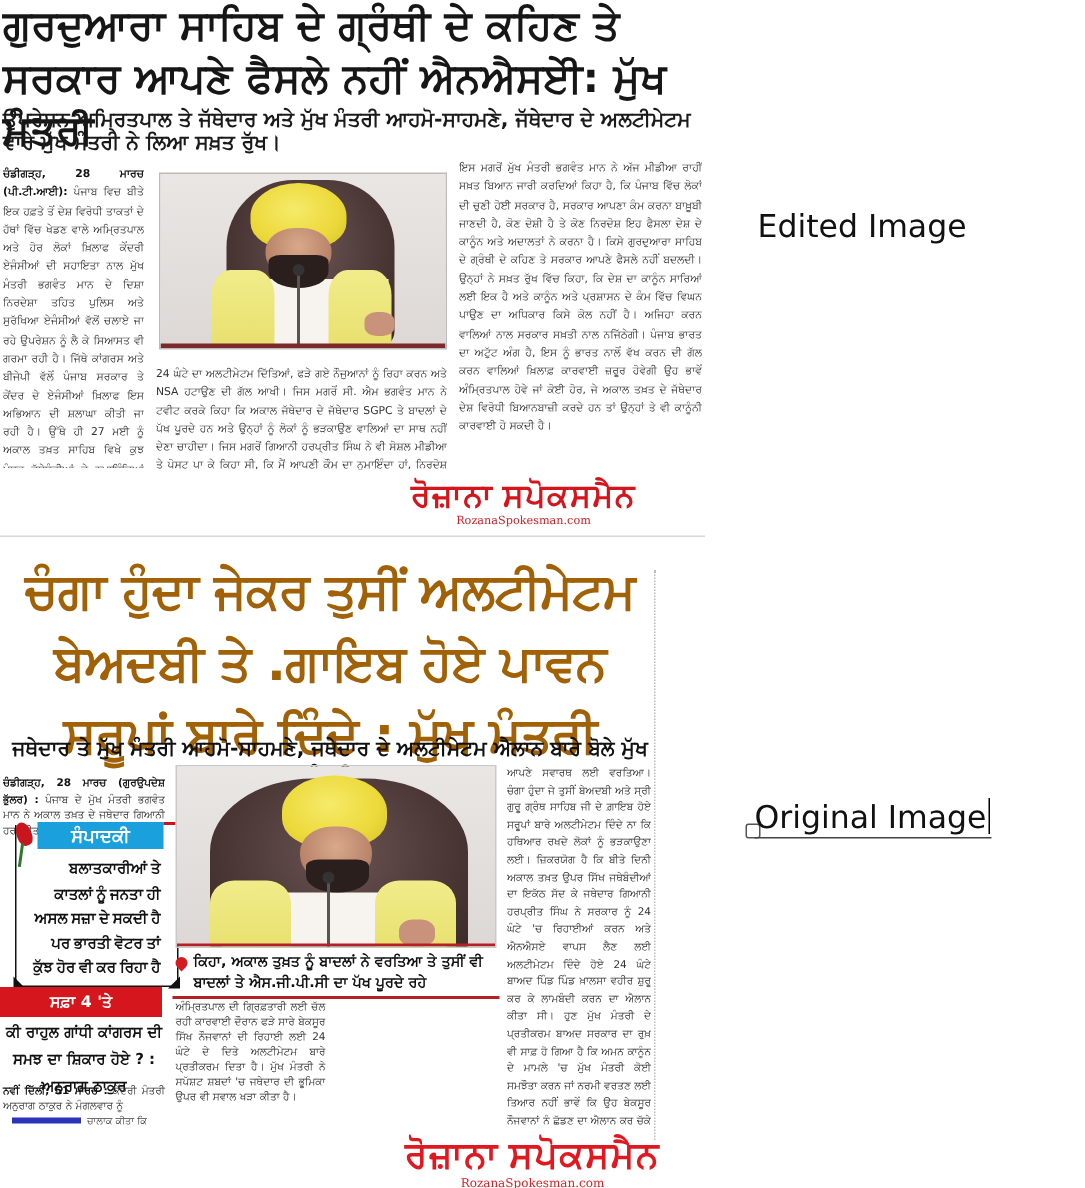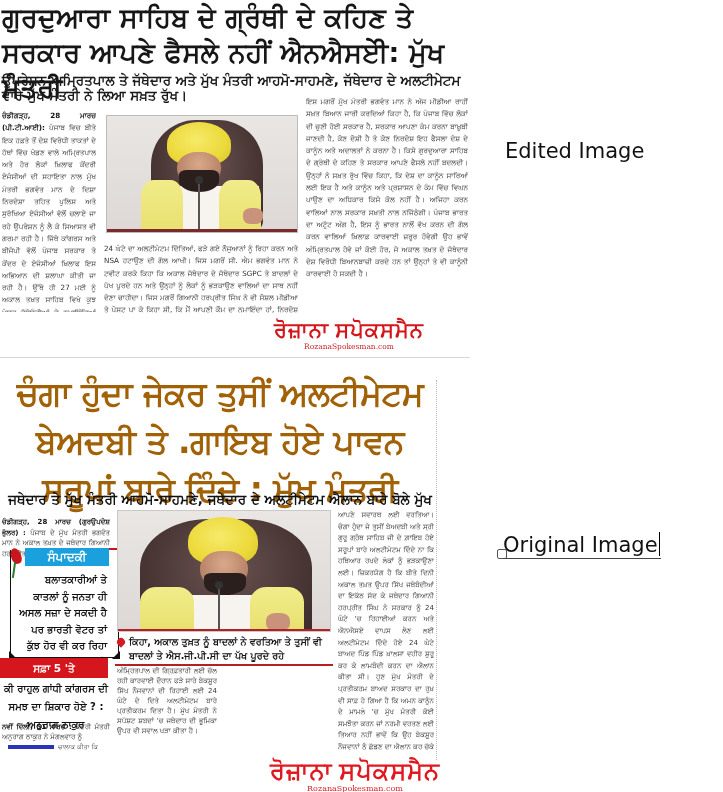--- a/index.html
+++ b/index.html
@@ -11,21 +11,21 @@
   
   #edited { left: 0; top: 0; width: 470px; height: 358px; }
   .e-headline { position: absolute; left: 2px; top: 0; width: 468px; font-family: "DejaVu Sans", sans-serif; font-weight: bold; font-size: 27px; line-height: 35px; color: #161616; letter-spacing: 0.2px; }
   .e-subhead { position: absolute; left: 2px; top: 73px; width: 468px; font-family: "DejaVu Sans", sans-serif; font-weight: bold; font-size: 13.5px; line-height: 15px; color: #1a1a1a; }
 
   .col { position: absolute; font-family: "DejaVu Sans", sans-serif; font-size: 7.2px; line-height: 12.3px; color: #333; text-align: justify; overflow: hidden; }
   .col .dateline { font-weight: bold; color: #111; }
 
   .e-col1 { left: 2px; top: 110px; width: 94px; height: 202px; }
   .e-col2 { left: 104px; top: 243px; width: 194px; height: 70px; }
-  .e-col3 { left: 306px; top: 96px; width: 162px; height: 202px; }
+  .e-col3 { left: 306px; top: 106px; width: 162px; height: 202px; }
 
   .photo { position: absolute; overflow: hidden; border: 1px solid #bbb; }
   .photo .bg { position: absolute; inset: 0; background: linear-gradient(180deg, #e9e6e4 0%, #ddd8d5 100%); }
   .photo .chair { position: absolute; background: radial-gradient(ellipse at 50% 40%, #6a5452 0%, #4a3736 60%, #3a2a29 100%); border-radius: 40% 40% 10% 10%; }
   .photo .turban { position: absolute; background: radial-gradient(ellipse at 45% 40%, #f6ea6a 0%, #ecd93a 60%, #d4c12a 100%); border-radius: 50% 50% 40% 40%; }
   .photo .face { position: absolute; background: radial-gradient(ellipse at 50% 35%, #d9a88a 0%, #b9846a 70%, #8a5a46 100%); border-radius: 45% 45% 50% 50%; }
   .photo .beard { position: absolute; background: #2a1f1c; border-radius: 20% 20% 50% 50%; }
   .photo .vest { position: absolute; background: linear-gradient(180deg, #f1ec8a 0%, #e7df6c 100%); border-radius: 30% 30% 0 0; }
   .photo .shirt { position: absolute; background: #f7f4f0; }
   .photo .mic { position: absolute; background: #555; width: 2px; }
@@ -56,21 +56,21 @@
   .o-col-b1 { left: 117px; top: 304px; width: 100px; height: 80px; font-size: 7px; line-height: 10px; }
   .o-col-b2 { left: 222px; top: 304px; width: 106px; height: 80px; font-size: 7px; line-height: 11px; }
 
   .o-photo { left: 117px; top: 148px; width: 214px; height: 122px; border: 1px solid #c9c9c9; }
   .o-photo .baseline { background: #b32026; height: 2px; }
 
   .o-caption { position: absolute; left: 115px; top: 273px; width: 218px; font-family: "DejaVu Sans", sans-serif; font-weight: bold; font-size: 9.6px; line-height: 13.5px; color: #111; padding-left: 14px; border-bottom: 2px solid #b32026; padding-bottom: 2px; }
   .o-caption .bullet { position: absolute; left: 2px; top: 3px; width: 8px; height: 8px; background: #d21b22; border-radius: 50% 50% 50% 0; transform: rotate(-45deg); }
 
   
-  .editorial { position: absolute; left: 10px; top: 188px; width: 109px; height: 108px; border: 1.5px solid #111; border-top: none; }
+  .editorial { position: absolute; left: 10px; top: 188px; width: 109px; height: 108px; border: 1.5px solid #111; border-top: none; font-family: Liberation Serif, serif; }
   .ed-rose { position: absolute; left: -2px; top: -2px; width: 14px; height: 30px; }
   .ed-rose .petal { position: absolute; left: 2px; top: 0; width: 10px; height: 16px; background: #c8161c; border-radius: 50% 50% 40% 40%; transform: rotate(-20deg); }
   .ed-rose .stem { position: absolute; left: 4px; top: 14px; width: 2px; height: 16px; background: #2c7a2c; transform: rotate(8deg); }
   .ed-tag { position: absolute; left: 14px; top: -2px; width: 84px; height: 18px; background: #1aa0dc; color: #fff; font-weight: bold; font-size: 12px; line-height: 18px; text-align: center; }
   .ed-topline { position: absolute; left: 98px; top: -2px; width: 8px; height: 2px; background: #c8161c; }
   .ed-body { position: absolute; left: 8px; top: 22px; width: 88px; font-size: 10px; line-height: 16.5px; font-weight: bold; color: #111; text-align: right; }
   .ed-corner-l { position: absolute; left: -2px; bottom: -2px; width: 0; height: 0; border-left: 8px solid #111; border-top: 8px solid transparent; }
   .ed-corner-r { position: absolute; right: -2px; bottom: -2px; width: 0; height: 0; border-right: 8px solid #111; border-top: 8px solid transparent; }
   .ed-footer { position: absolute; left: 0; top: 296px; width: 108px; height: 20px; background: #d6161d; color: #fff; font-weight: bold; font-size: 10.5px; line-height: 20px; text-align: center; }
 
@@ -142,21 +142,21 @@
     <div class="ed-rose">
       <div class="petal"></div>
       <div class="stem"></div>
     </div>
     <div class="ed-tag">ਸੰਪਾਦਕੀ</div>
     <div class="ed-topline"></div>
     <div class="ed-body">ਬਲਾਤਕਾਰੀਆਂ ਤੇ ਕਾਤਲਾਂ ਨੂੰ ਜਨਤਾ ਹੀ ਅਸਲ ਸਜ਼ਾ ਦੇ ਸਕਦੀ ਹੈ ਪਰ ਭਾਰਤੀ ਵੋਟਰ ਤਾਂ ਕੁੱਝ ਹੋਰ ਵੀ ਕਰ ਰਿਹਾ ਹੈ</div>
     <div class="ed-corner-l"></div>
     <div class="ed-corner-r"></div>
   </div>
-  <div class="ed-footer">ਸਫ਼ਾ 5 'ਤੇ</div>
+  <div class="ed-footer">ਸਫ਼ਾ 4 'ਤੇ</div>
 
   <div class="o-side-head">ਕੀ ਰਾਹੁਲ ਗਾਂਧੀ ਕਾਂਗਰਸ ਦੀ ਸਮਝ ਦਾ ਸ਼ਿਕਾਰ ਹੋਏ ? : ਅਨੁਰਾਗ ਠਾਕੁਰ</div>
   <div class="o-side-body">
     <span class="dateline">ਨਵੀਂ ਦਿੱਲੀ, 51 ਮਾਰਚ :</span>
     <span>ਕੇਂਦਰੀ ਮੰਤਰੀ ਅਨੁਰਾਗ ਠਾਕੁਰ ਨੇ ਮੰਗਲਵਾਰ ਨੂੰ</span>
   </div>
   <div class="o-blue-bar"></div>
   <div class="o-side-tail">ਚਾਲਾਕ ਕੀਤਾ ਕਿ</div>
 
   <div class="photo o-photo">

